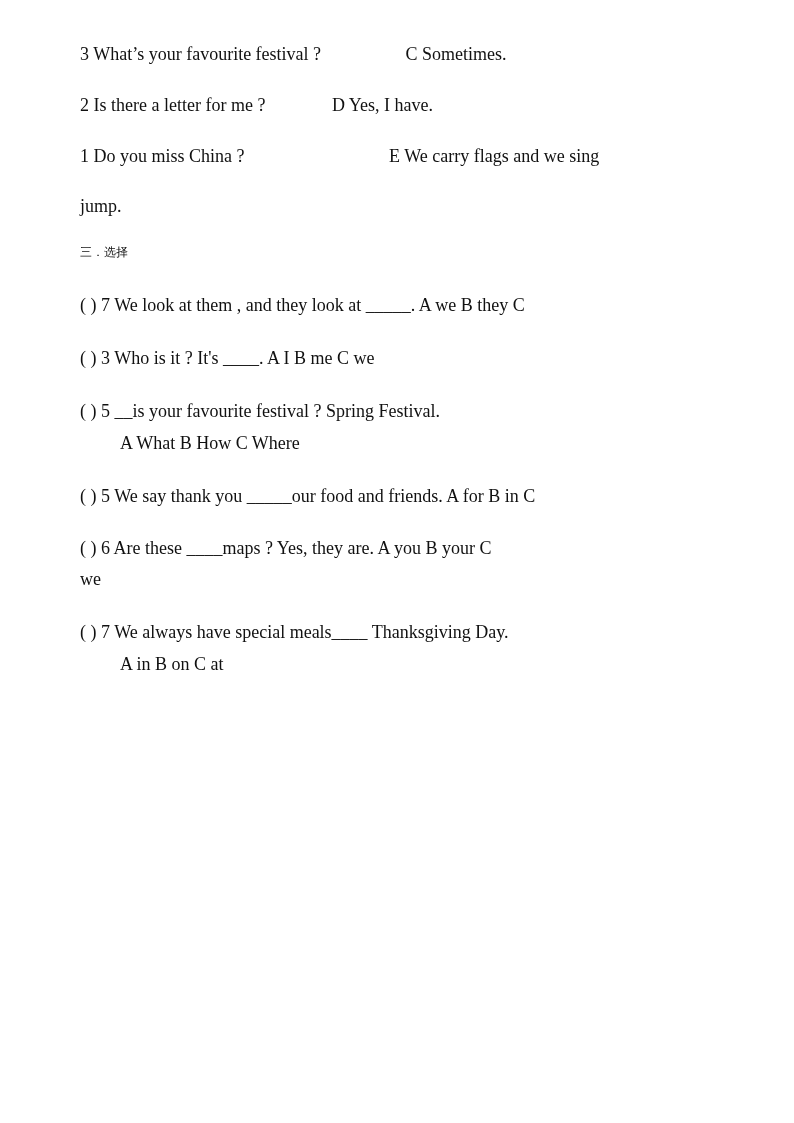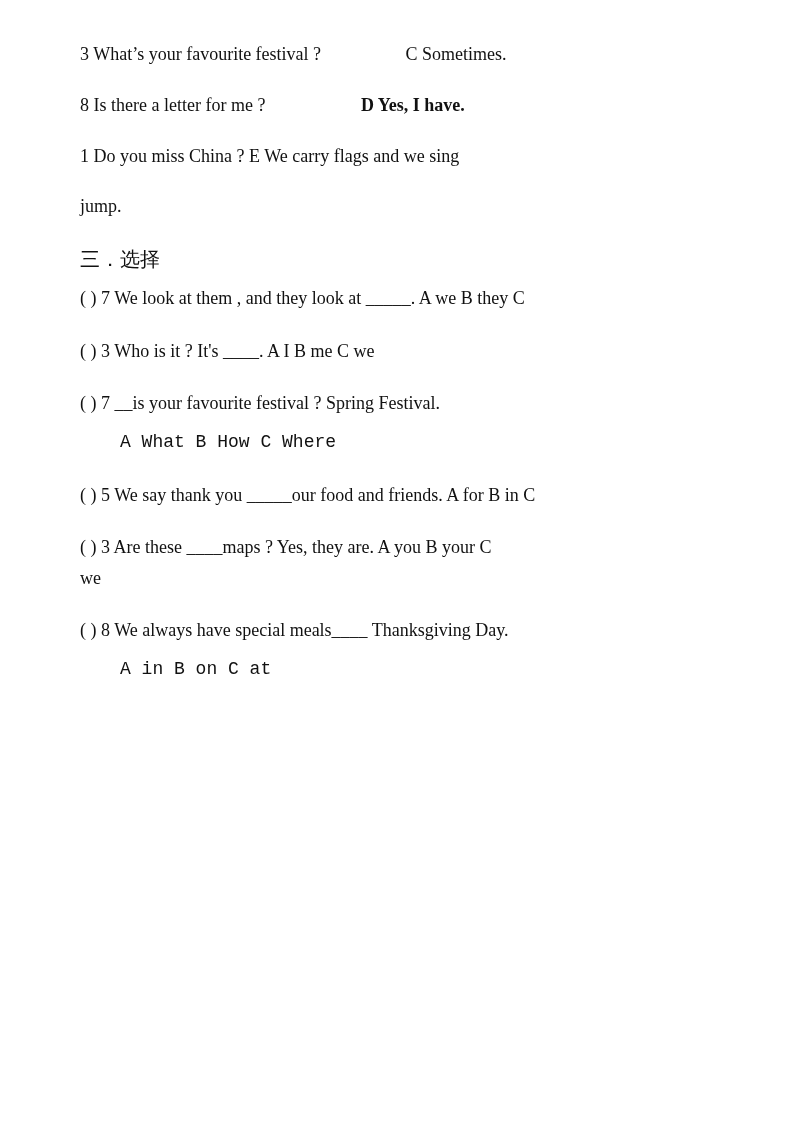--- a/index.html
+++ b/index.html
@@ -17,80 +17,79 @@
       padding: 40px 80px;
       line-height: 1.6;
     }
     .section {
       margin-bottom: 18px;
     }
     .line {
       margin-bottom: 22px;
     }
     .section-title {
-      font-size: 20px;
-      margin-bottom: 8px;
+      font-size: 12px;
+      margin-bottom: 28px;
       margin-top: 8px;
     }
     .question-row {
       margin-bottom: 22px;
       line-height: 1.7;
     }
     .options-row {
       margin-left: 40px;
-      margin-top: 8px;
+      margin-top: 2px;
       margin-bottom: 8px;
-      font-family: Liberation Mono, monospace;
     }
   </style>
 </head>
 <body>
 
 <div class="section">
   <div class="line">
     <span>3 What’s your favourite festival ?</span>
     <span style="margin-left: 80px; margin-top: 17px;">C Sometimes.</span>
   </div>
   <div class="line">
-    <span>8 Is there a letter for me ?</span>
-    <span style="margin-left: 91px; font-weight: bold;">D Yes, I have.</span>
+    <span>2 Is there a letter for me ?</span>
+    <span style="margin-left: 62px;">D Yes, I have.</span>
   </div>
   <div class="line">
     <span>1 Do you miss China ?</span>
-    <span style="">E We carry flags and we sing</span>
+    <span style="margin-left: 140px;">E We carry flags and we sing</span>
   </div>
   <div class="line">
     <span>jump.</span>
   </div>
 </div>
 
 <div class="section">
   <div class="section-title">三．选择</div>
 
   <div class="question-row">
     <div>(      ) 7 We look at them , and they look at _____.       A we      B they    C</div>
   </div>
 
 
   <div class="question-row">
     <div>(      ) 3 Who is it ?  It's ____.         A I              B me              C we</div>
   </div>
 
   <div class="question-row">
-    <div>(      ) 7 __is your favourite festival ? Spring Festival.</div>
+    <div>(      ) 5 __is your favourite festival ? Spring Festival.</div>
     <div class="options-row">A What      B How           C Where</div>
   </div>
 
   <div class="question-row">
     <div>(      ) 5 We say thank you _____our food and friends.      A for     B in      C</div>
   </div>
 
   <div class="question-row">
-    <div>(      ) 3 Are these ____maps ? Yes, they are.         A you            B your     C</div>
+    <div>(      ) 6 Are these ____maps ? Yes, they are.         A you            B your     C</div>
     <div>we</div>
   </div>
 
   <div class="question-row">
-    <div>(      ) 8 We always have special meals____ Thanksgiving Day.</div>
+    <div>(      ) 7 We always have special meals____ Thanksgiving Day.</div>
     <div class="options-row">A in          B on          C at</div>
   </div>
 
 </div>
 
 </body></html>

